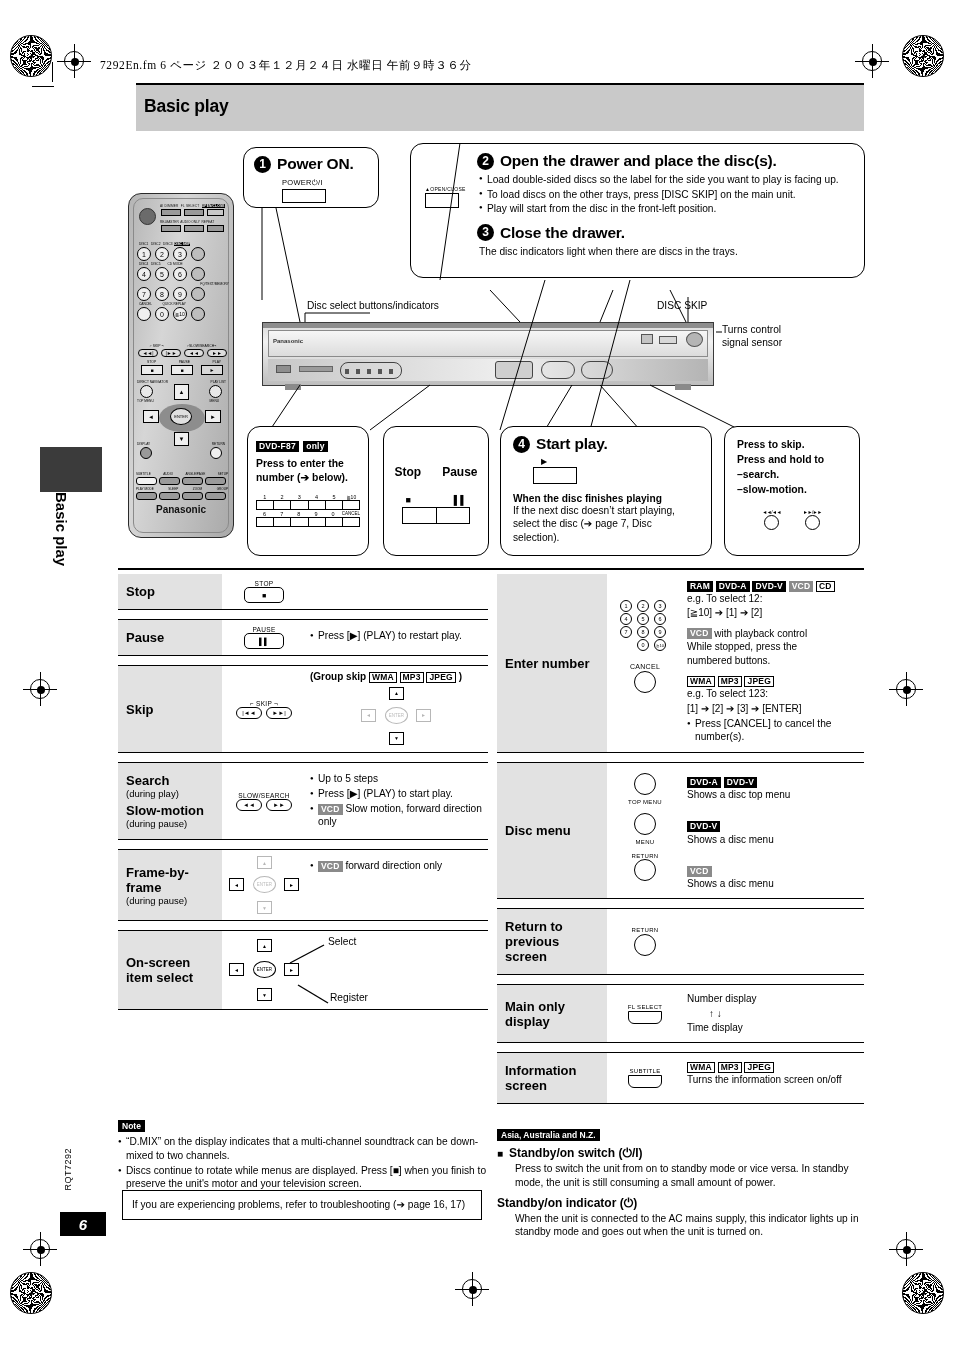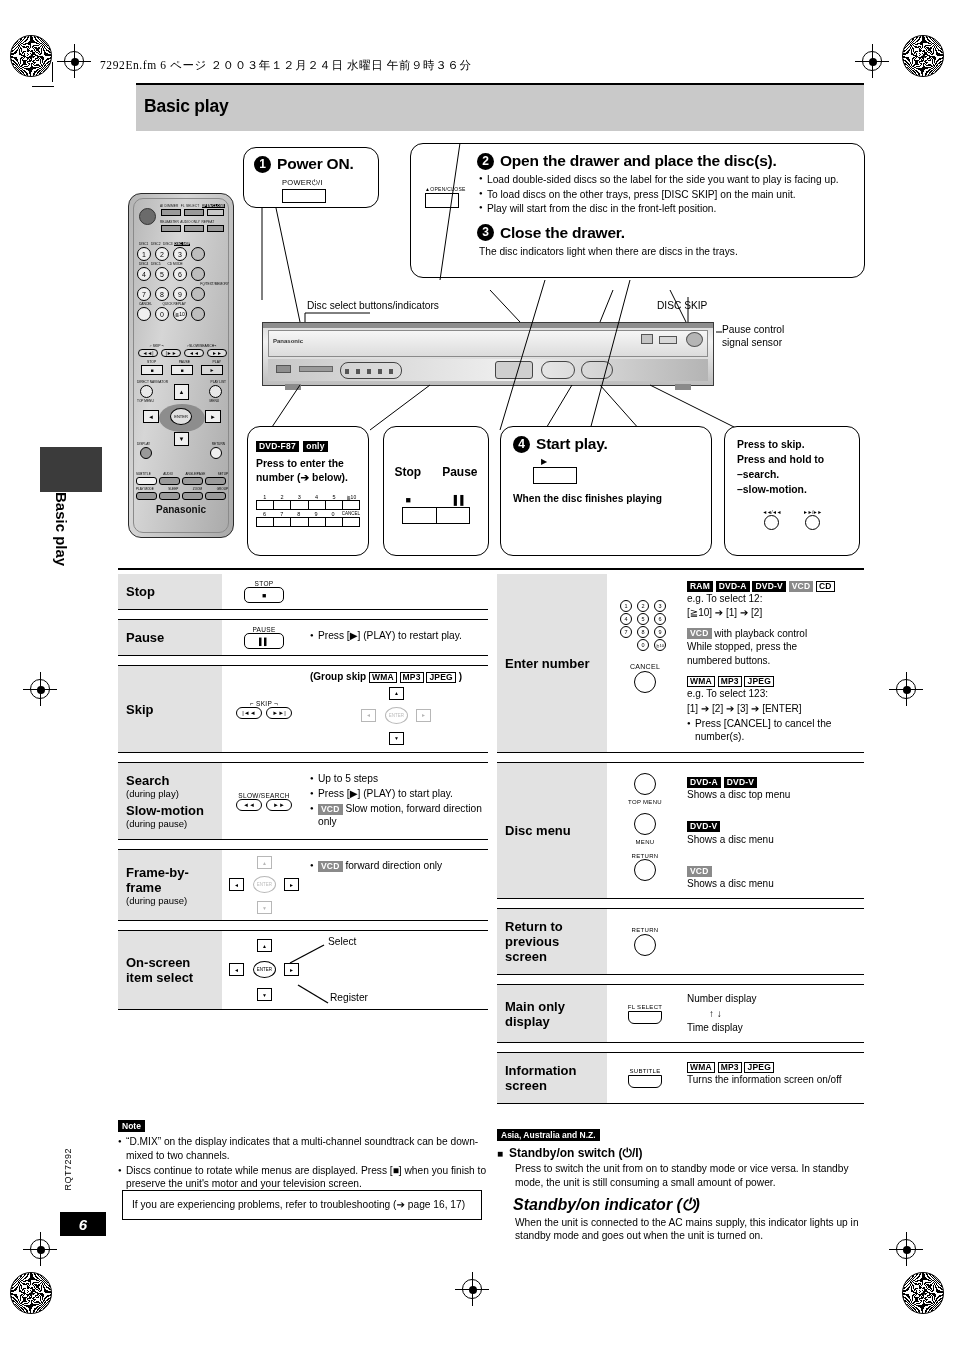--- a/index.html
+++ b/index.html
@@ -361,21 +361,21 @@
         <div class="btn-rect" style="width:21px;height:8px;border-radius:3px;background:#9a9a9a;"></div>
         <div class="btn-rect" style="width:21px;height:8px;border-radius:3px;background:#9a9a9a;"></div>
       </div>
     </div>
 
     <div style="position:absolute; left:0; right:0; bottom:22px; text-align:center; font-size:10px; font-weight:bold; color:#111;">Panasonic</div>
   </div>
 
   <div style="position:absolute; left:307px; top:300px; font-size:10.2px;">Disc select buttons/indicators</div>
   <div style="position:absolute; left:657px; top:300px; font-size:10.2px;">DISC SKIP</div>
-  <div style="position:absolute; left:722px; top:324px; font-size:10.2px; line-height:1.25; white-space:pre-line;">Pause control
+  <div style="position:absolute; left:722px; top:324px; font-size:10.2px; line-height:1.25; white-space:pre-line;">Turns control
 signal sensor</div>
 
   <div style="position:absolute; left:262px; top:322px; width:452px; height:64px;
               background:linear-gradient(#d9d9d9,#f2f2f2 30%,#bdbdbd);
               border:1.3px solid #3a3a3a;">
     <div style="position:absolute; left:0; right:0; top:0; height:5px; background:#8e8e8e;"></div>
     <div style="position:absolute; left:5px; top:7px; right:5px; height:27px;
                 background:linear-gradient(#f6f6f6,#dcdcdc); border:1px solid #8a8a8a;"></div>
     <div style="position:absolute; left:10px; top:15px; font-size:6px; font-weight:bold; color:#333;">Panasonic</div>
     <div style="position:absolute; left:5px; right:5px; top:36px; height:22px;
@@ -471,20 +471,21 @@
   </div>
 
   <div class="callout" style="left:500px; top:426px; width:212px; height:130px; padding:8px 12px;">
     <div class="step-h">
       <span class="stepnum">4</span>
       <span>Start play.</span>
     </div>
     <div style="font-size:8px; margin:4px 0 1px 28px;">▶</div>
     <div class="btn-rect" style="width:44px; height:17px; margin-left:20px;"></div>
     <div style="font-size:10.2px; font-weight:bold; margin-top:5px;">When the disc finishes playing</div>
+    <div style="font-size:10.2px; line-height:1.32;">If the next disc doesn’t start playing, select the disc (➔ page 7, Disc selection).</div>
   </div>
 
   <div class="callout" style="left:724px; top:426px; width:136px; height:130px; padding:10px 12px;">
     <div style="font-size:10.4px; font-weight:bold; line-height:1.45;">
       <div>Press to skip.</div>
       <div>Press and hold to</div>
       <div>–search.</div>
       <div>–slow-motion.</div>
     </div>
     <div style="display:flex; justify-content:center; gap:22px; margin-top:12px;">
@@ -762,17 +763,17 @@
     </div>
   </div>
 
   <div style="position:absolute; left:497px; top:1124px; width:367px;">
     <span class="note-tag">Asia, Australia and N.Z.</span>
     <div style="display:flex; align-items:center; gap:6px; margin-top:4px;">
       <span style="font-size:10px;">■</span>
       <span style="font-size:12px; font-weight:bold;">Standby/on switch (⏻/I)</span>
     </div>
     <div style="font-size:10.2px; line-height:1.35; margin-left:18px; margin-top:2px;">Press to switch the unit from on to standby mode or vice versa. In standby mode, the unit is still consuming a small amount of power.</div>
-    <div style="font-size:16px; font-weight:bold; margin-left:16px; margin-top:6px;font-style:italic;">Standby/on indicator (⏻)</div>
+    <div style="font-size:12px; font-weight:bold; margin-left:0; margin-top:6px;">Standby/on indicator (⏻)</div>
     <div style="font-size:10.2px; line-height:1.35; margin-left:18px; margin-top:2px;">When the unit is connected to the AC mains supply, this indicator lights up in standby mode and goes out when the unit is turned on.</div>
   </div>
 
 </div>
 
 </body></html>

